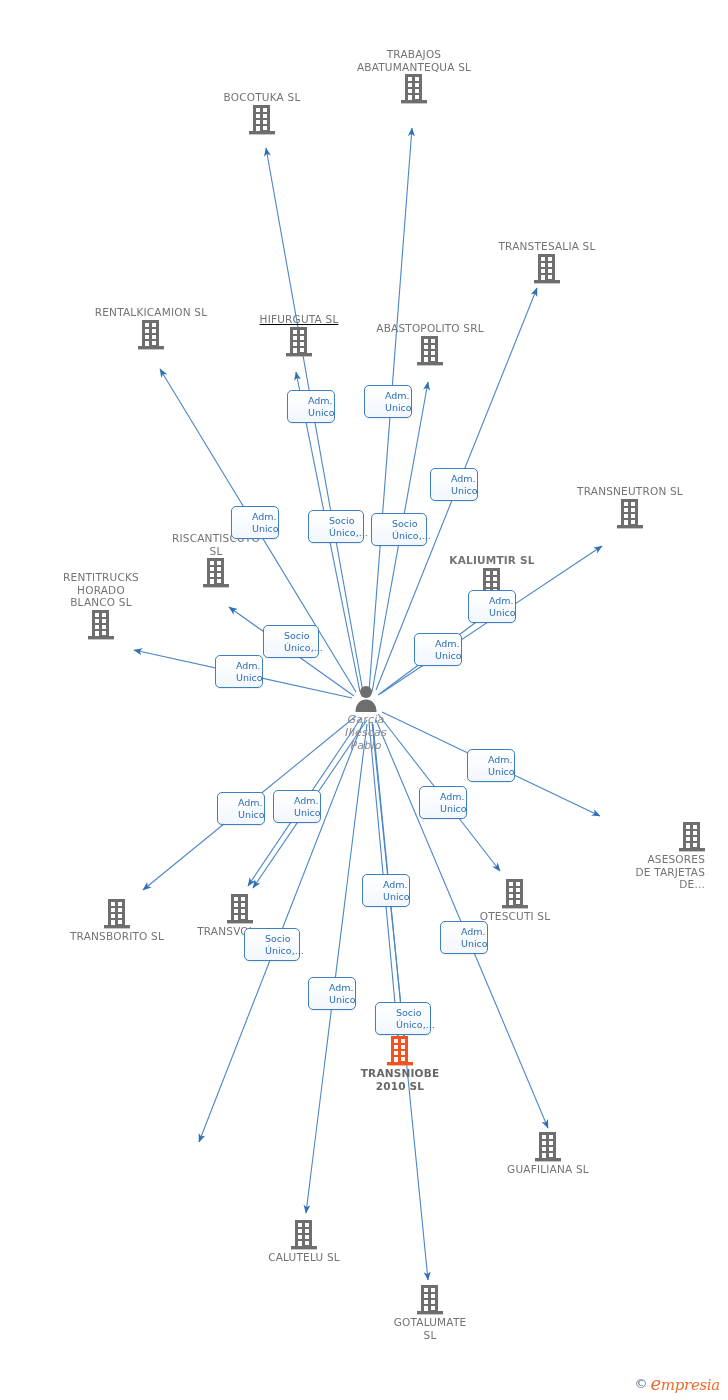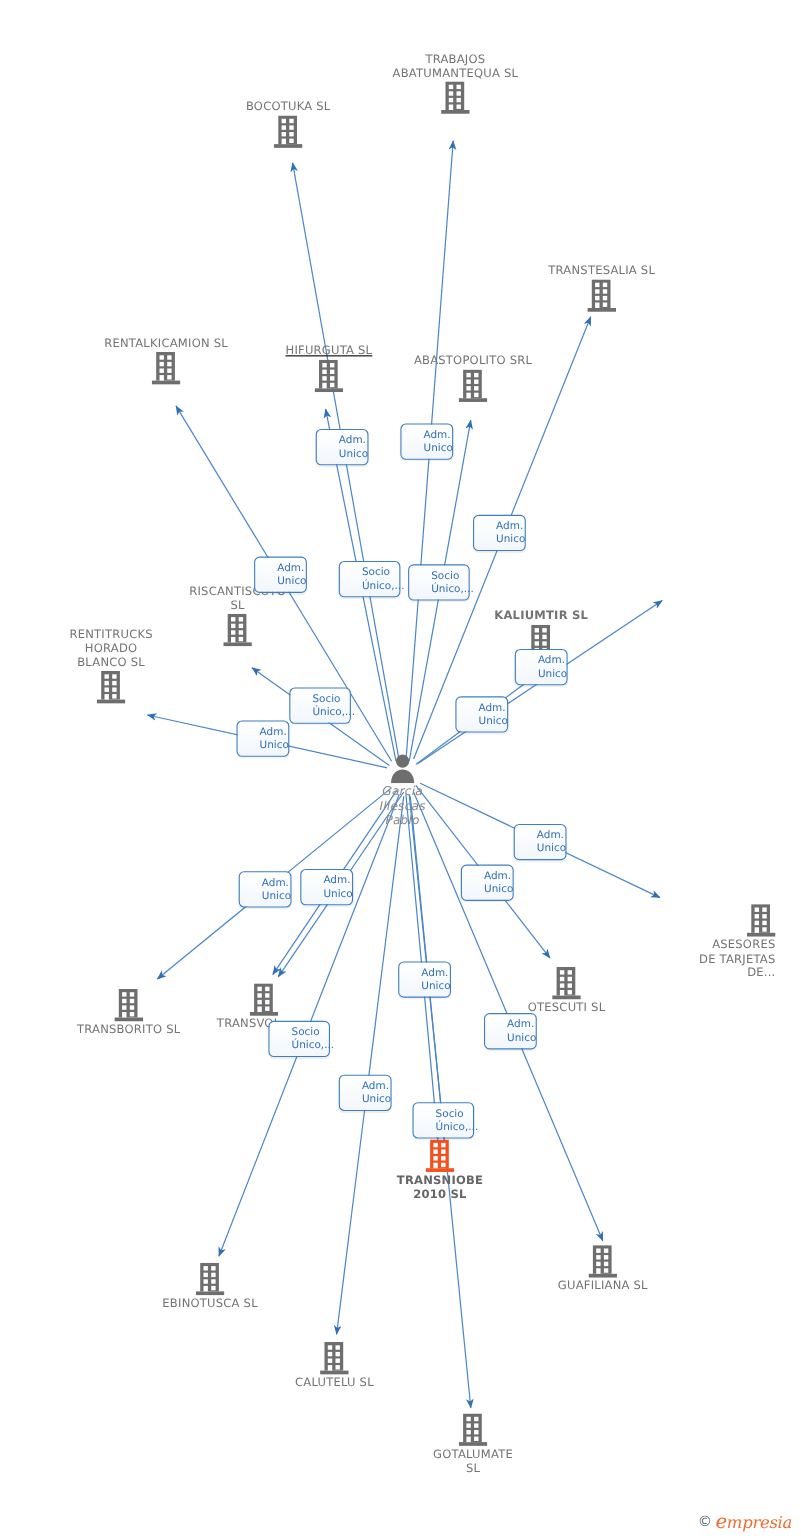--- a/index.html
+++ b/index.html
@@ -248,20 +248,41 @@
             <rect x="14" y="9" width="4" height="4"></rect>
             <rect x="7" y="15" width="4" height="4"></rect>
             <rect x="14" y="15" width="4" height="4"></rect>
             <rect x="7" y="21" width="4" height="5"></rect>
             <rect x="14" y="21" width="4" height="4"></rect>
           </g>
         </svg>
     </span>
   </div>
 
+  <div class="node lbl-above" style="left:630px;top:485px;">
+    <span class="cap">TRANSNEUTRON SL</span>
+    <span class="ico">
+      <svg width="26" height="30" viewBox="0 0 26 30">
+          <g fill="#6e6e6e">
+            <rect x="4" y="0" width="17" height="26"></rect>
+            <rect x="0" y="26" width="26" height="3.4"></rect>
+          </g>
+          <g fill="#ffffff">
+            <rect x="7" y="3" width="4" height="4"></rect>
+            <rect x="14" y="3" width="4" height="4"></rect>
+            <rect x="7" y="9" width="4" height="4"></rect>
+            <rect x="14" y="9" width="4" height="4"></rect>
+            <rect x="7" y="15" width="4" height="4"></rect>
+            <rect x="14" y="15" width="4" height="4"></rect>
+            <rect x="7" y="21" width="4" height="5"></rect>
+            <rect x="14" y="21" width="4" height="4"></rect>
+          </g>
+        </svg>
+    </span>
+  </div>
 
   <div class="node lbl-above" style="left:216px;top:532px;">
     <span class="cap">RISCANTISCUTO
 SL</span>
     <span class="ico">
       <svg width="26" height="30" viewBox="0 0 26 30">
           <g fill="#6e6e6e">
             <rect x="4" y="0" width="17" height="26"></rect>
             <rect x="0" y="26" width="26" height="3.4"></rect>
           </g>
@@ -453,41 +474,20 @@
             <rect x="7" y="15" width="4" height="4"></rect>
             <rect x="14" y="15" width="4" height="4"></rect>
             <rect x="7" y="21" width="4" height="5"></rect>
             <rect x="14" y="21" width="4" height="4"></rect>
           </g>
         </svg>
     </span>
     <span class="cap">GUAFILIANA  SL</span>
   </div>
 
-  <div class="node" style="left:191px;top:1148px;">
-    <span class="ico">
-      <svg width="26" height="30" viewBox="0 0 26 30">
-          <g fill="#6e6e6e">
-            <rect x="4" y="0" width="17" height="26"></rect>
-            <rect x="0" y="26" width="26" height="3.4"></rect>
-          </g>
-          <g fill="#ffffff">
-            <rect x="7" y="3" width="4" height="4"></rect>
-            <rect x="14" y="3" width="4" height="4"></rect>
-            <rect x="7" y="9" width="4" height="4"></rect>
-            <rect x="14" y="9" width="4" height="4"></rect>
-            <rect x="7" y="15" width="4" height="4"></rect>
-            <rect x="14" y="15" width="4" height="4"></rect>
-            <rect x="7" y="21" width="4" height="5"></rect>
-            <rect x="14" y="21" width="4" height="4"></rect>
-          </g>
-        </svg>
-    </span>
-    <span class="cap">EBINOTUSCA  SL</span>
-  </div>
 
   <div class="node" style="left:304px;top:1220px;">
     <span class="ico">
       <svg width="26" height="30" viewBox="0 0 26 30">
           <g fill="#6e6e6e">
             <rect x="4" y="0" width="17" height="26"></rect>
             <rect x="0" y="26" width="26" height="3.4"></rect>
           </g>
           <g fill="#ffffff">
             <rect x="7" y="3" width="4" height="4"></rect>

